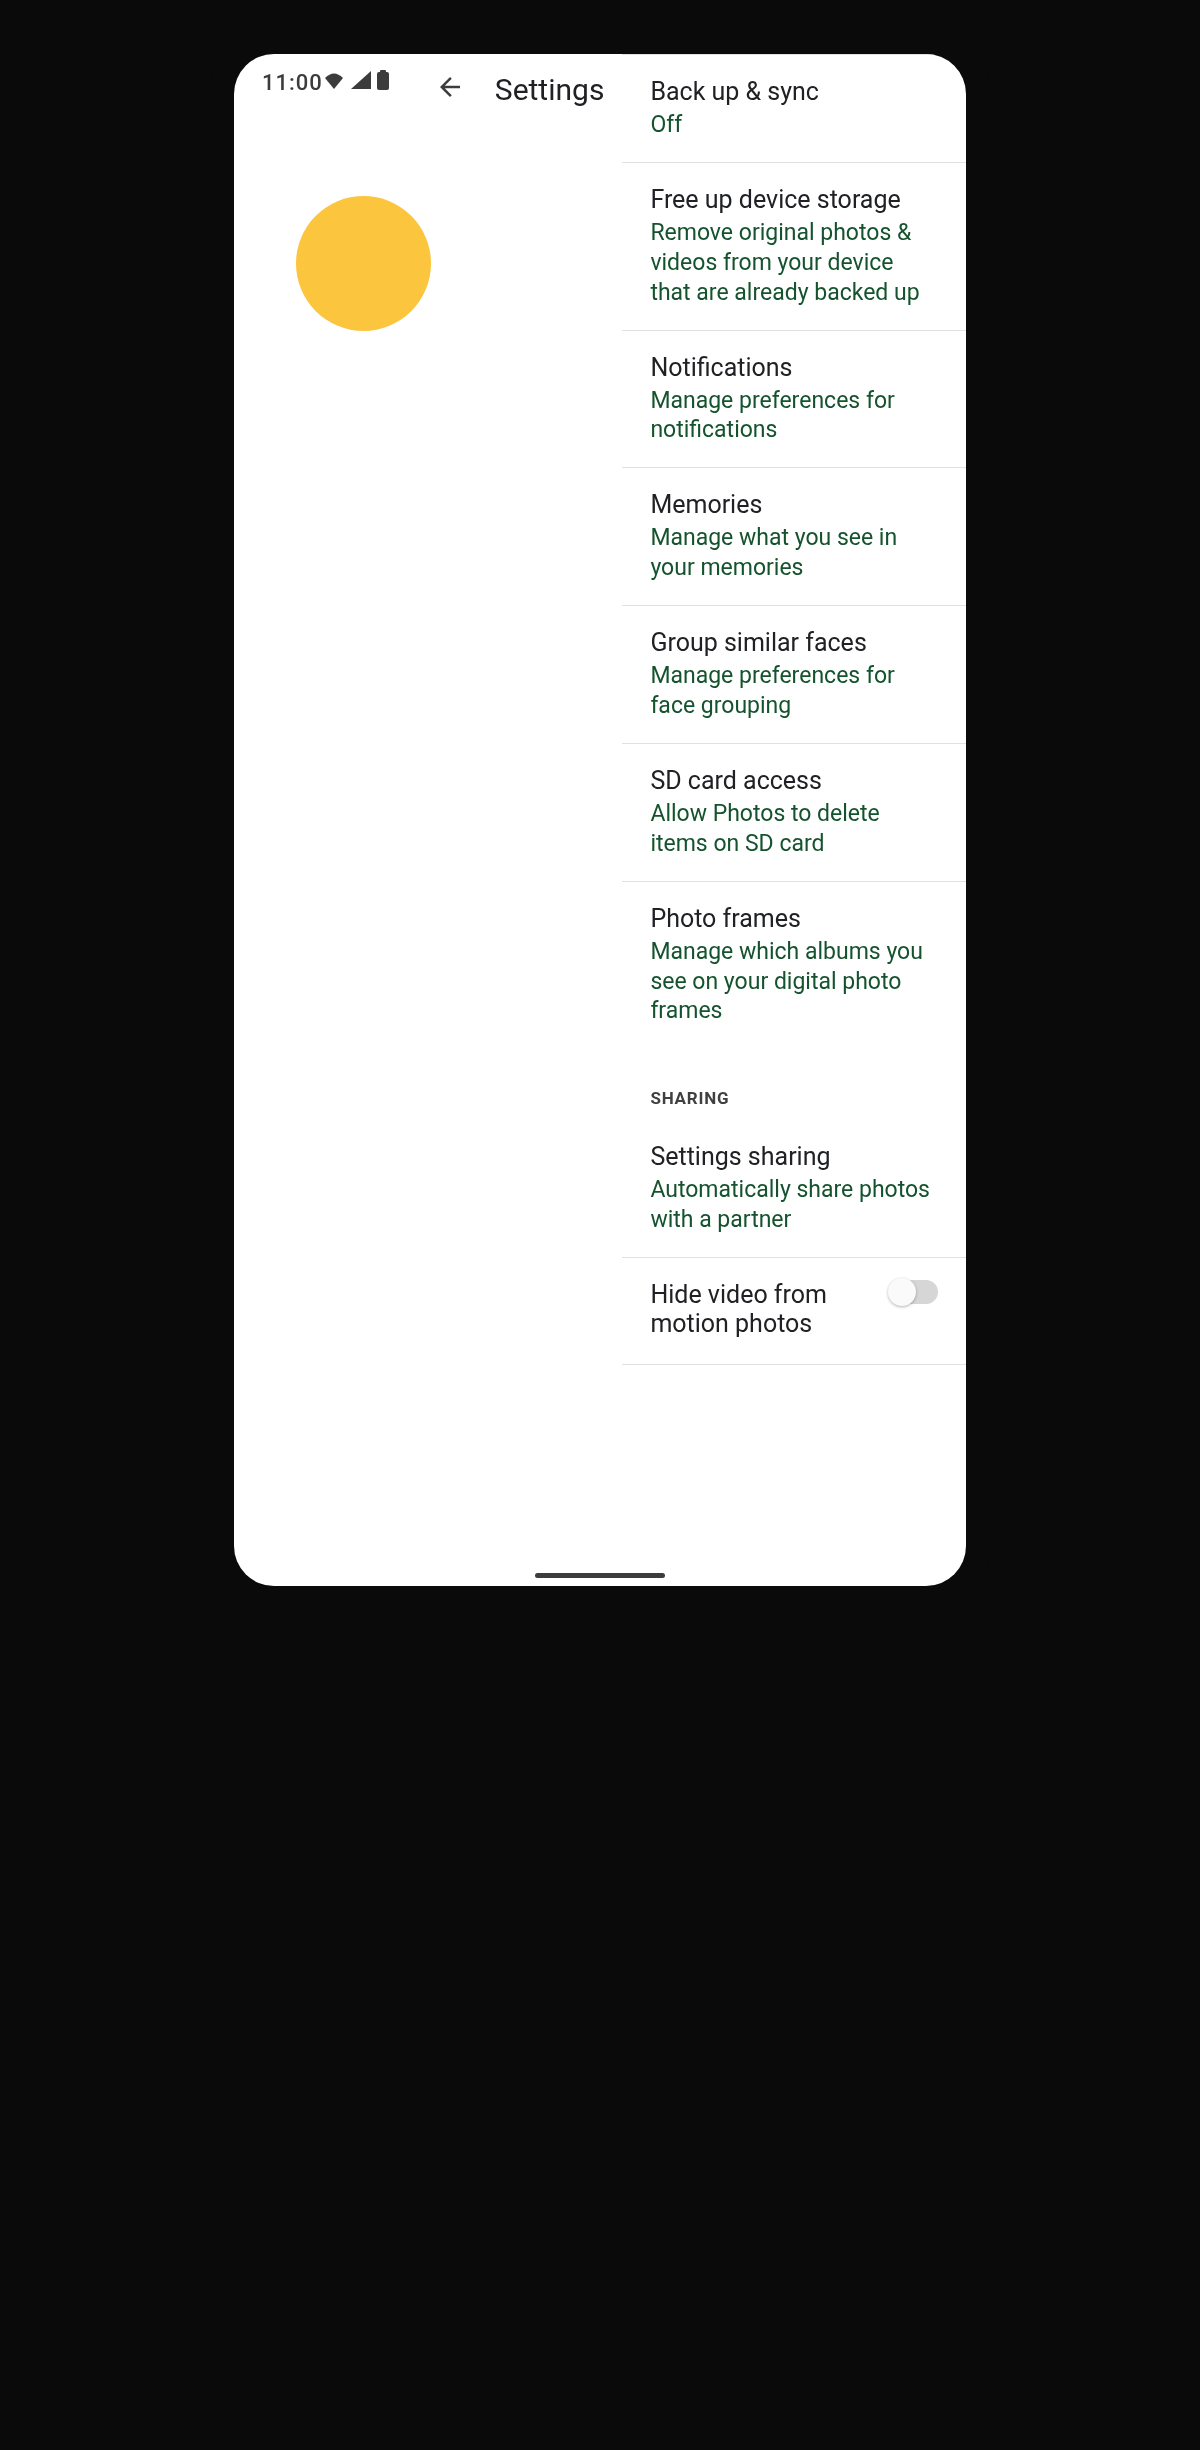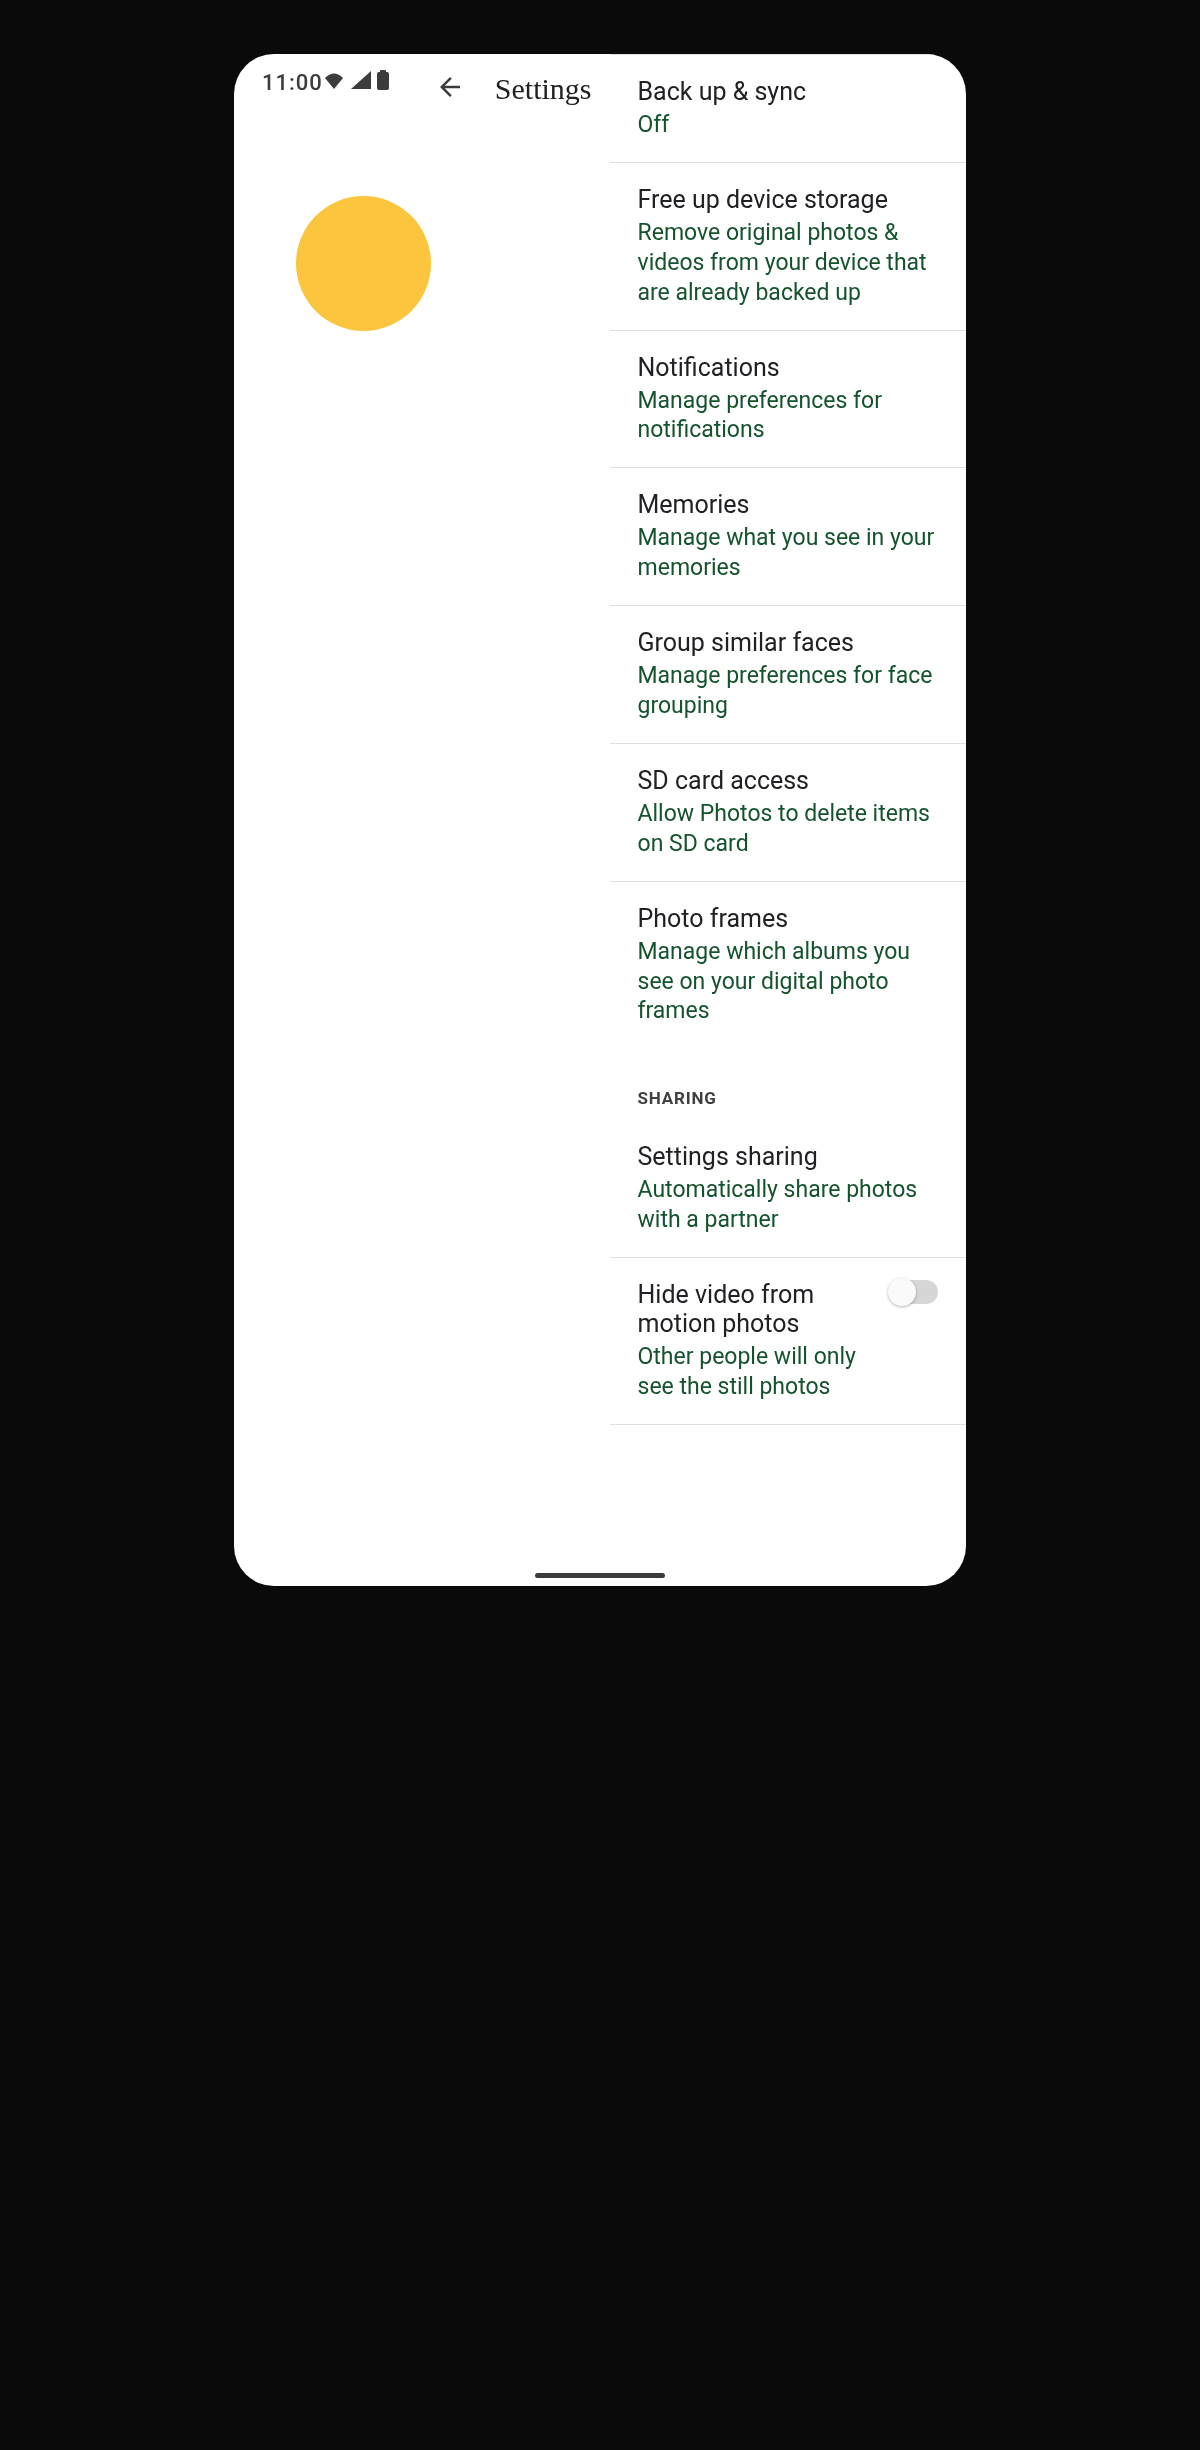--- a/index.html
+++ b/index.html
@@ -46,21 +46,20 @@
       display: flex;
       gap: 6px;
       align-items: center;
     }
     .app-bar {
       height: 70px;
       display: flex;
       align-items: center;
       padding: 0 18px;
       gap: 30px;
-      font-family: Liberation Serif, serif;
     }
     .back-icon svg {
       width: 30px;
       height: 30px;
     }
     .app-title {
       font-size: 30px;
       color: #202124;
       font-weight: 400;
     }
@@ -210,21 +209,20 @@
       <div class="section-header">SHARING</div>
 
       <div class="setting-item">
         <div class="setting-title">Settings sharing</div>
         <div class="setting-subtitle">Automatically share photos with a partner</div>
       </div>
       <div class="setting-item">
         <div class="setting-item-row">
           <div class="setting-text">
             <div class="setting-title">Hide video from motion photos</div>
-            <div class="setting-subtitle">Other people will only see the still photos</div>
           </div>
           <div class="toggle">
             <div class="toggle-knob"></div>
           </div>
         </div>
       </div>
     </div>
 
     <div class="home-bar"></div>
   </div>

